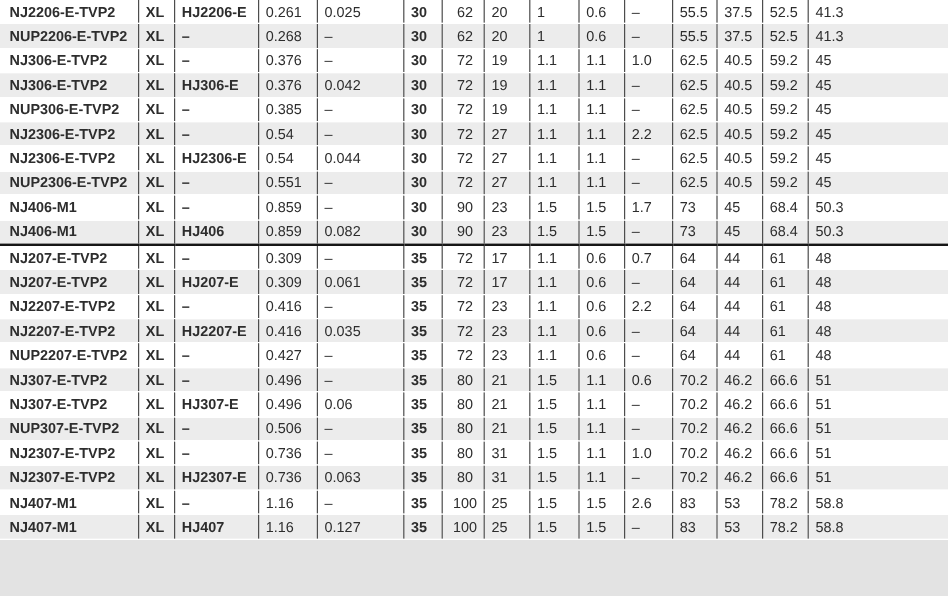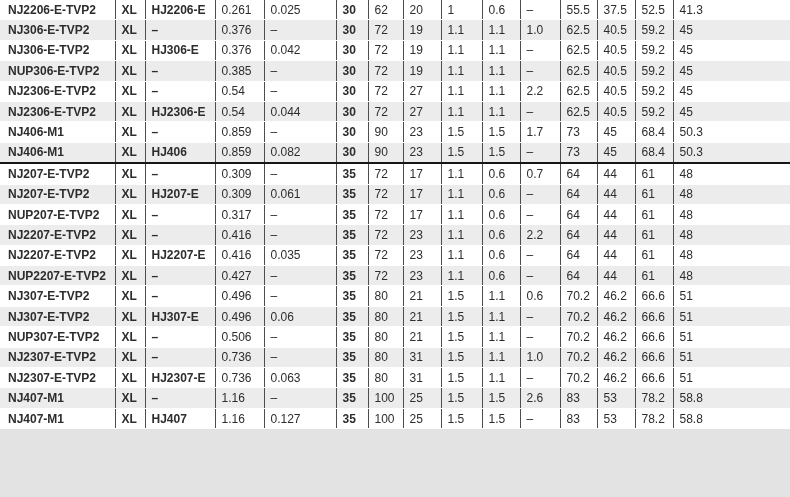--- a/index.html
+++ b/index.html
@@ -36,21 +36,21 @@
   table.catalog td:first-child {
     border-left: none;
     padding-left: 8px;
   }
   table.catalog tr:nth-child(odd) td  { background: #ffffff; }
   table.catalog tr:nth-child(even) td { background: #ececec; }
   table.catalog tr.section-start td {
     border-top: 2px solid #161616;
   }
   td.c-bold  { font-weight: 700; }
-  td.c-right { text-align: left; padding-right: 5px; padding-left: 2px; }
+  td.c-right { text-align: center; padding-right: 5px; padding-left: 2px; }
   .bottom-strip {
     flex: 1;
     background: #e3e3e3;
   }
 </style>
 </head>
 <body>
 
 <div class="page">
   <table class="catalog">
@@ -83,20 +83,37 @@
           <td>20</td>
           <td>1</td>
           <td>0.6</td>
           <td>–</td>
           <td>55.5</td>
           <td>37.5</td>
           <td>52.5</td>
           <td>41.3</td>
         </tr>
         <tr>
+          <td class="c-bold">NUP2206-E-TVP2</td>
+          <td class="c-bold">XL</td>
+          <td class="c-bold">–</td>
+          <td>0.268</td>
+          <td>–</td>
+          <td class="c-bold">30</td>
+          <td class="c-right">62</td>
+          <td>20</td>
+          <td>1</td>
+          <td>0.6</td>
+          <td>–</td>
+          <td>55.5</td>
+          <td>37.5</td>
+          <td>52.5</td>
+          <td>41.3</td>
+        </tr>
+        <tr>
           <td class="c-bold">NJ306-E-TVP2</td>
           <td class="c-bold">XL</td>
           <td class="c-bold">–</td>
           <td>0.376</td>
           <td>–</td>
           <td class="c-bold">30</td>
           <td class="c-right">72</td>
           <td>19</td>
           <td>1.1</td>
           <td>1.1</td>
@@ -156,20 +173,37 @@
           <td>40.5</td>
           <td>59.2</td>
           <td>45</td>
         </tr>
         <tr>
           <td class="c-bold">NJ2306-E-TVP2</td>
           <td class="c-bold">XL</td>
           <td class="c-bold">HJ2306-E</td>
           <td>0.54</td>
           <td>0.044</td>
+          <td class="c-bold">30</td>
+          <td class="c-right">72</td>
+          <td>27</td>
+          <td>1.1</td>
+          <td>1.1</td>
+          <td>–</td>
+          <td>62.5</td>
+          <td>40.5</td>
+          <td>59.2</td>
+          <td>45</td>
+        </tr>
+        <tr>
+          <td class="c-bold">NUP2306-E-TVP2</td>
+          <td class="c-bold">XL</td>
+          <td class="c-bold">–</td>
+          <td>0.551</td>
+          <td>–</td>
           <td class="c-bold">30</td>
           <td class="c-right">72</td>
           <td>27</td>
           <td>1.1</td>
           <td>1.1</td>
           <td>–</td>
           <td>62.5</td>
           <td>40.5</td>
           <td>59.2</td>
           <td>45</td>
@@ -224,37 +258,20 @@
           <td>44</td>
           <td>61</td>
           <td>48</td>
         </tr>
         <tr>
           <td class="c-bold">NJ207-E-TVP2</td>
           <td class="c-bold">XL</td>
           <td class="c-bold">HJ207-E</td>
           <td>0.309</td>
           <td>0.061</td>
-          <td class="c-bold">35</td>
-          <td class="c-right">72</td>
-          <td>17</td>
-          <td>1.1</td>
-          <td>0.6</td>
-          <td>–</td>
-          <td>64</td>
-          <td>44</td>
-          <td>61</td>
-          <td>48</td>
-        </tr>
-        <tr>
-          <td class="c-bold">NUP207-E-TVP2</td>
-          <td class="c-bold">XL</td>
-          <td class="c-bold">–</td>
-          <td>0.317</td>
-          <td>–</td>
           <td class="c-bold">35</td>
           <td class="c-right">72</td>
           <td>17</td>
           <td>1.1</td>
           <td>0.6</td>
           <td>–</td>
           <td>64</td>
           <td>44</td>
           <td>61</td>
           <td>48</td>

